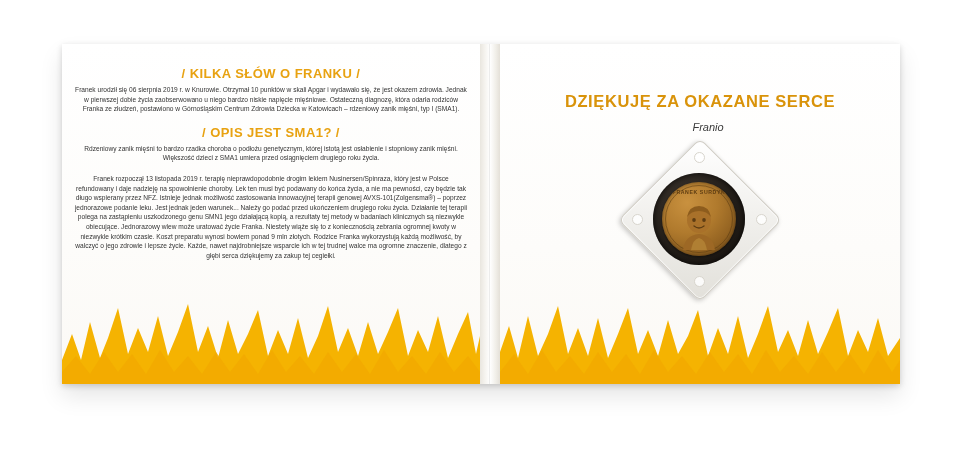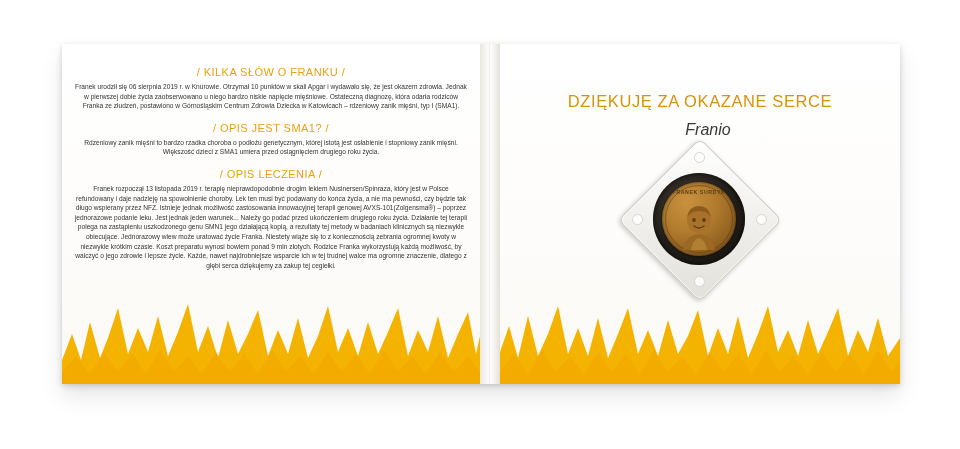--- a/index.html
+++ b/index.html
@@ -85,22 +85,22 @@
   
   .text-body {
     position: absolute;
     left: 12px;
     top: 22px;
     width: 394px;
     text-align: center;
     color: #2b2b2b;
   }
   .sec-head {
-    font-size: 11px;
-    font-weight: normal;
+    font-size: 13px;
+    font-weight: bold;
     letter-spacing: 0.45px;
     color: #e8a211;
     margin: 0 0 4px 0;
   }
   .sec-head.first { margin-top: 0; }
   .sec-body {
     font-size: 6.6px;
     line-height: 9.6px;
     margin: 0 0 11px 0;
     color: #333333;
@@ -109,27 +109,27 @@
   
   .thanks {
     position: absolute;
     left: 0;
     top: 48px;
     width: 400px;
     text-align: center;
   }
   .thanks-title {
     font-size: 16.5px;
-    font-weight: normal;
+    font-weight: bold;
     letter-spacing: 0.6px;
     color: #d9930a;
     margin: 0;
   }
   .thanks-sub {
-    font-size: 16px;
+    font-size: 11px;
     font-style: italic;
     color: #3a3a3a;
     margin: 10px 0 13px 0;
     padding-left: 16px;
   }
 
   
   .capsule-wrap {
     position: absolute;
     left: 596px;
@@ -221,21 +221,20 @@
     <div class="panel-left">
 
       <div class="text-body">
 
         <div class="sec-head first">/ KILKA SŁÓW O FRANKU /</div>
         <div class="sec-body">Franek urodził się 06 sierpnia 2019 r. w Knurowie. Otrzymał 10 punktów w skali Apgar i wydawało się, że jest okazem zdrowia. Jednak w pierwszej dobie życia zaobserwowano u niego bardzo niskie napięcie mięśniowe. Ostateczną diagnozę, która odarła rodziców Franka ze złudzeń, postawiono w Górnośląskim Centrum Zdrowia Dziecka w Katowicach – rdzeniowy zanik mięśni, typ I (SMA1).</div>
 
         <div class="sec-head">/ OPIS JEST SMA1? /</div>
         <div class="sec-body">Rdzeniowy zanik mięśni to bardzo rzadka choroba o podłożu genetycznym, której istotą jest osłabienie i stopniowy zanik mięśni. Większość dzieci z SMA1 umiera przed osiągnięciem drugiego roku życia.</div>
 
-        <div class="sec-head">/ OPIS LECZENIA /</div>
         <div class="sec-body">Franek rozpoczął 13 listopada 2019 r. terapię nieprawdopodobnie drogim lekiem Nusinersen/Spinraza, który jest w Polsce refundowany i daje nadzieję na spowolnienie choroby. Lek ten musi być podawany do końca życia, a nie ma pewności, czy będzie tak długo wspierany przez NFZ. Istnieje jednak możliwość zastosowania innowacyjnej terapii genowej AVXS-101(Zolgensma®) – poprzez jednorazowe podanie leku. Jest jednak jeden warunek... Należy go podać przed ukończeniem drugiego roku życia. Działanie tej terapii polega na zastąpieniu uszkodzonego genu SMN1 jego działającą kopią, a rezultaty tej metody w badaniach klinicznych są niezwykle obiecujące. Jednorazowy wlew może uratować życie Franka. Niestety wiąże się to z koniecznością zebrania ogromnej kwoty w niezwykle krótkim czasie. Koszt preparatu wynosi bowiem ponad 9 mln złotych. Rodzice Franka wykorzystują każdą możliwość, by walczyć o jego zdrowie i lepsze życie. Każde, nawet najdrobniejsze wsparcie ich w tej trudnej walce ma ogromne znaczenie, dlatego z głębi serca dziękujemy za zakup tej cegiełki.</div>
 
       </div>
 
       <div class="grass">
         <svg viewBox="0 0 418 120" preserveAspectRatio="none" aria-hidden="true">
           <path d="M0,120 L0,96 L10,70 L19,96 L28,58 L38,94 L46,74 L56,44 L66,90 L76,64 L86,88 L96,52 L106,92 L116,68 L126,40 L136,88 L146,62 L156,94 L166,56 L176,90 L186,70 L196,46 L206,92 L216,66 L226,90 L236,54 L246,94 L256,72 L266,42 L276,88 L286,64 L296,92 L306,58 L316,90 L326,68 L336,44 L346,92 L356,66 L366,88 L376,52 L386,94 L396,70 L406,48 L414,90 L418,72 L418,120 Z" fill="#f5b301"></path>
           <path d="M0,120 L0,108 L14,92 L28,110 L42,88 L56,108 L70,90 L84,110 L98,86 L112,108 L126,92 L140,110 L154,88 L168,108 L182,90 L196,110 L210,86 L224,108 L238,92 L252,110 L266,88 L280,108 L294,90 L308,110 L322,86 L336,108 L350,92 L364,110 L378,88 L392,108 L406,92 L418,108 L418,120 Z" fill="#f2a900" opacity="0.85"></path>
         </svg>
       </div>

